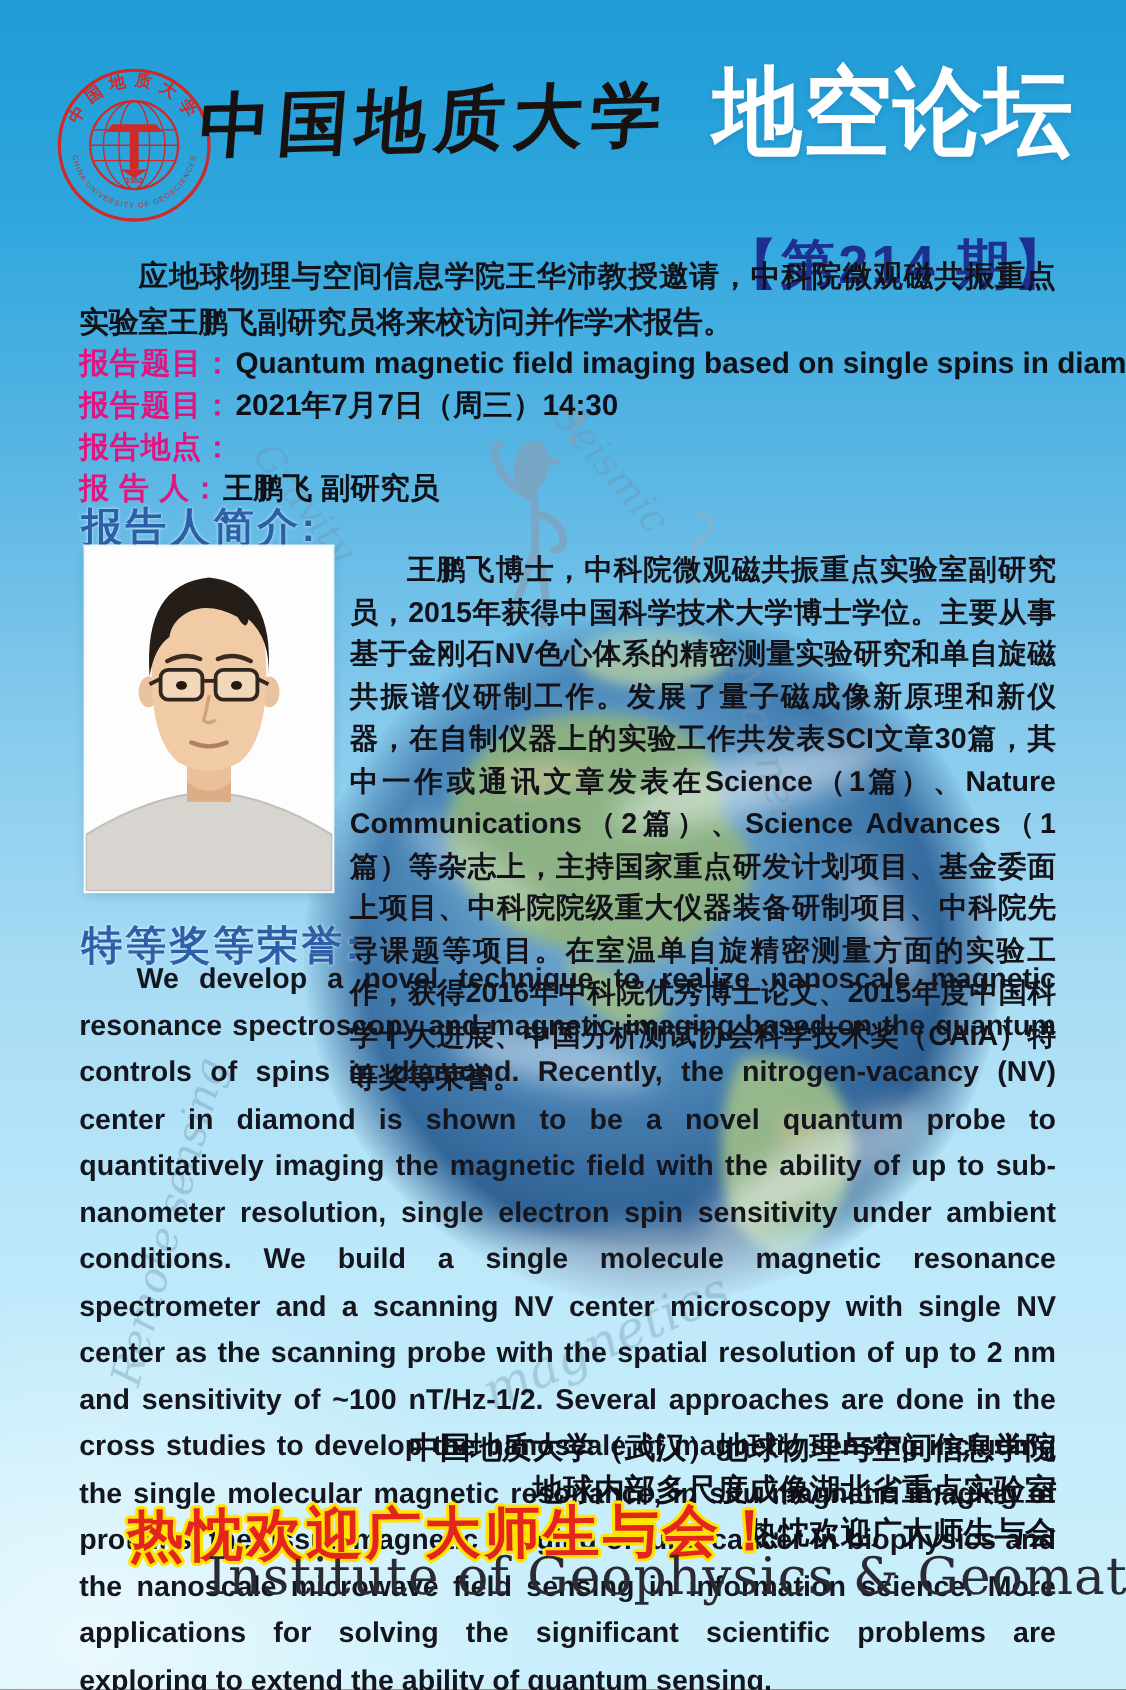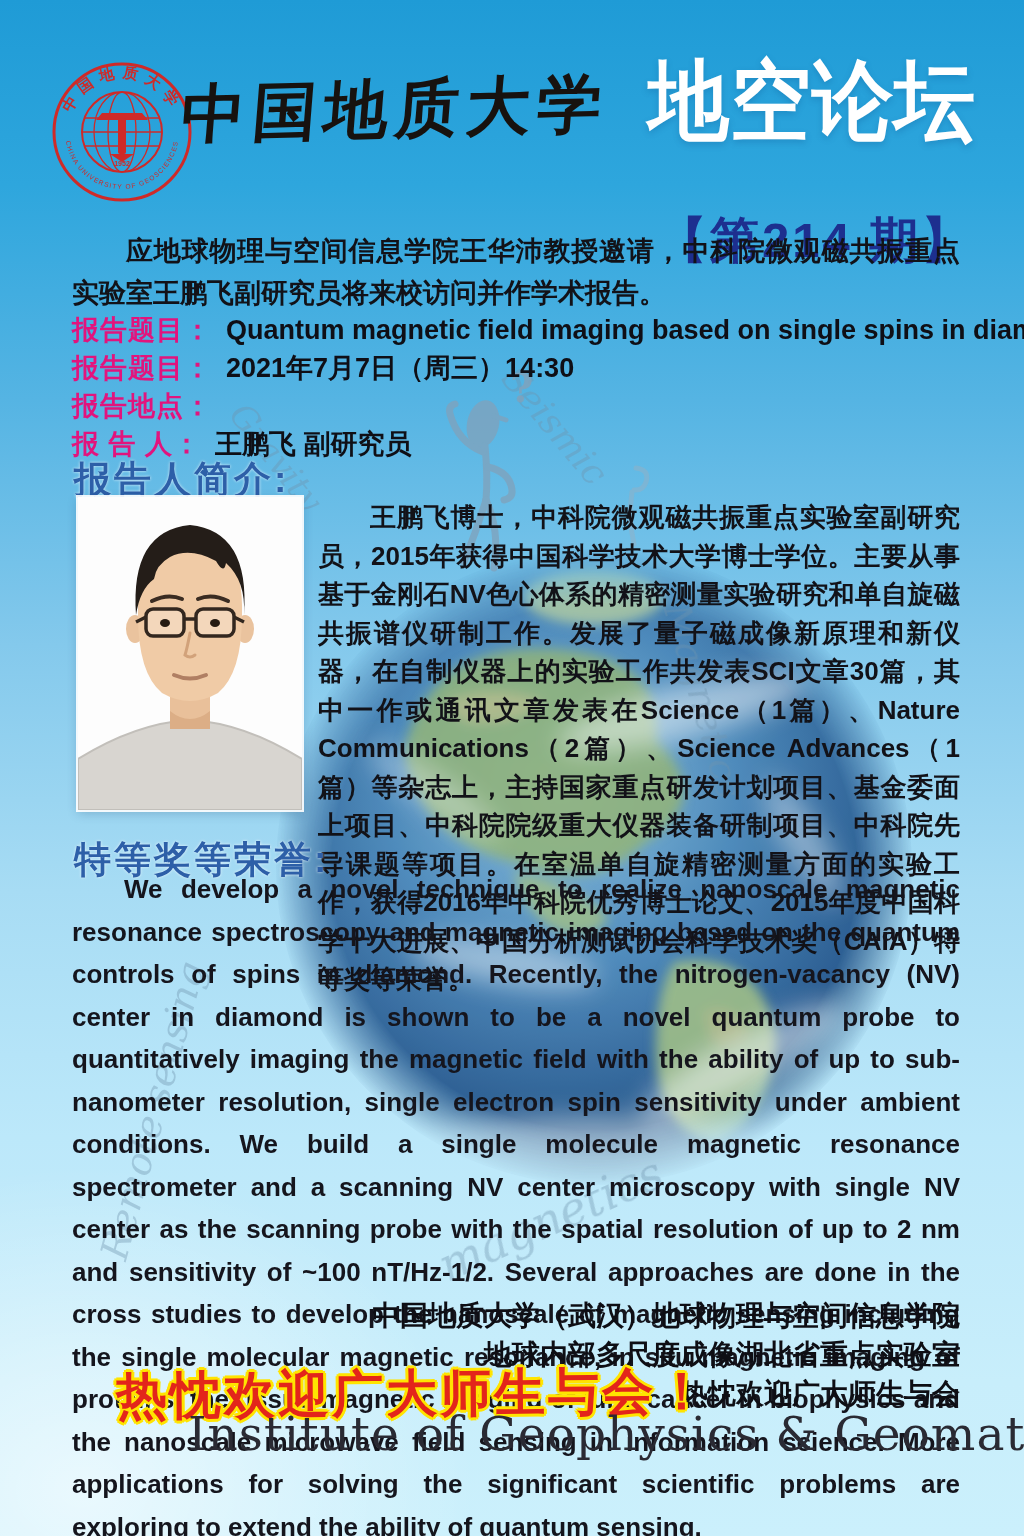--- a/index.html
+++ b/index.html
@@ -17,21 +17,21 @@
     transform:skewX(-6deg) rotate(-1.5deg);white-space:nowrap;}
   .forum-title{left:648px;top:44px;width:340px;font-size:81px;font-weight:900;color:#ffffff;
     letter-spacing:1px;white-space:nowrap;transform:scaleY(1.08);transform-origin:top left;
     text-shadow:0 2px 6px rgba(10,80,140,.25);}
   .issue{left:658px;top:208px;font-size:49px;font-weight:900;color:#1d2f8f;letter-spacing:3px;white-space:nowrap;}
   
   .para{font-weight:bold;color:#121218;text-align:justify;text-indent:2em;}
   .intro{left:72px;top:230px;width:888px;font-size:27px;line-height:42px;}
   .details{left:72px;top:312px;width:900px;}
   .drow{display:flex;align-items:baseline;height:38px;font-size:27px;font-weight:bold;white-space:nowrap;}
-  .dlabel{color:#e2147d;margin-right:14px;letter-spacing:1px;}
+  .dlabel{color:#e2147d;margin-right:2px;letter-spacing:1px;}
   .dvalue{color:#0f0f16;}
   .sec-head{font-size:37px;font-weight:bold;color:#2d5fa8;letter-spacing:3px;
     text-shadow:0 0 3px rgba(255,255,255,.8);white-space:nowrap;}
   .bio-head{left:74px;top:455px;}
   .bio{left:318px;top:498px;width:642px;font-size:26px;line-height:38.5px;}
   .abs-head{left:74px;top:835px;}
   .abstract{left:72px;top:868px;width:888px;font-size:26px;line-height:42.5px;color:#15151d;}
   
   .photo{left:78px;top:497px;width:224px;height:313px;background:#fff;
     box-shadow:0 0 0 2px rgba(255,255,255,.9),0 3px 10px rgba(20,60,100,.25);}

